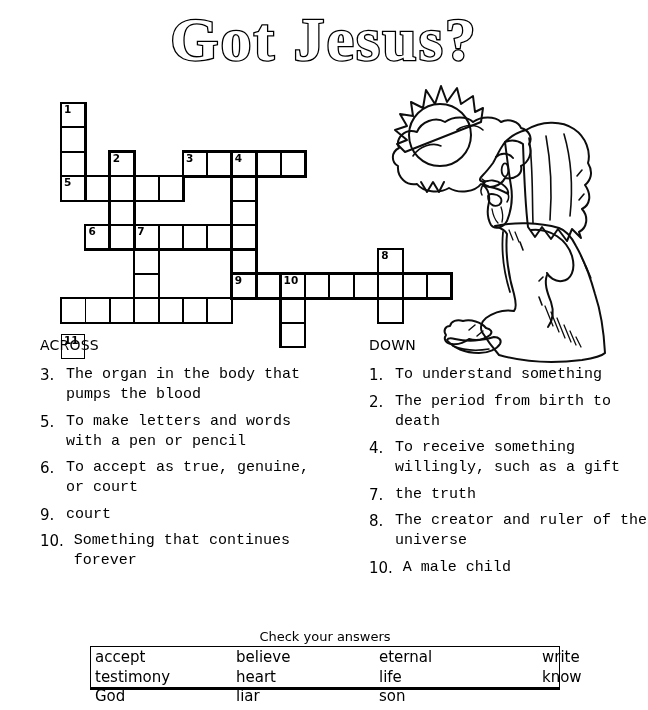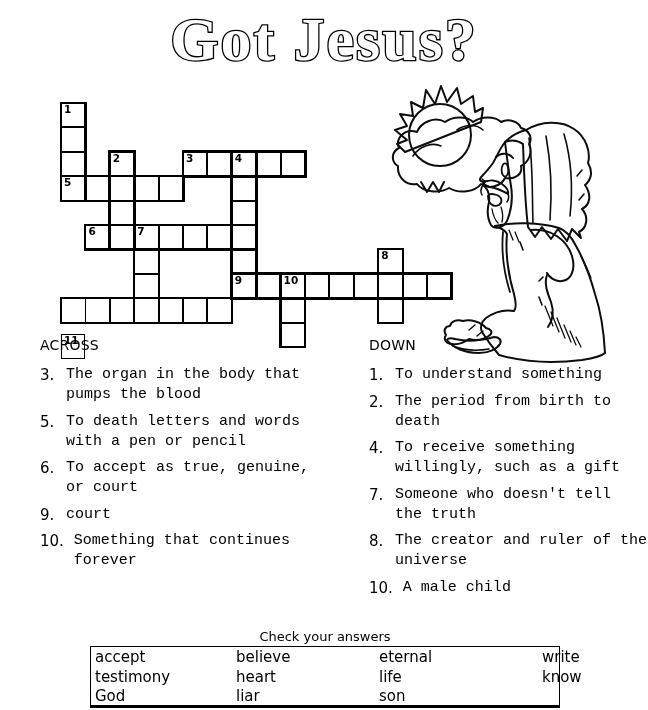--- a/index.html
+++ b/index.html
@@ -37,21 +37,21 @@
   .clue-header{font-size:14px;line-height:17px;margin-bottom:11px;letter-spacing:0.2px;}
   .clue{display:flex;margin-bottom:6.5px;font-size:15px;line-height:20px;}
   .clue-num{flex:0 0 auto;min-width:16px;margin-right:10px;}
   .clue-text div{white-space:nowrap;font-family:Liberation Mono, monospace;}
   
   .answer-caption{
     position:absolute;left:90px;top:629px;width:470px;text-align:center;
     font-size:13px;line-height:16px;
   }
   .answer-box{
-    position:absolute;left:90px;top:646px;width:470px;height:62px;
+    position:absolute;left:90px;top:646px;width:470px;height:44px;
     box-sizing:border-box;border:1.5px solid #000;border-bottom-width:3px;background:#fff;
   }
   .ans-col{position:absolute;top:1px;font-size:15px;line-height:19.5px;}
 </style>
 </head>
 <body>
 
 <svg class="title-svg" viewBox="0 0 648 82">
   <text x="324" y="60" text-anchor="middle" font-family="Liberation Serif, DejaVu Serif, serif" font-size="62" font-weight="bold" letter-spacing="2" fill="#ffffff" stroke="#000000" stroke-width="2.6" paint-order="stroke">Got Jesus?</text>
 </svg>
@@ -182,21 +182,21 @@
       <div class="clue">
         <span class="clue-num">3.</span>
         <div class="clue-text">
           <div>The organ in the body that</div>
           <div>pumps the blood</div>
         </div>
       </div>
       <div class="clue">
         <span class="clue-num">5.</span>
         <div class="clue-text">
-          <div>To death letters and words</div>
+          <div>To make letters and words</div>
           <div>with a pen or pencil</div>
         </div>
       </div>
       <div class="clue">
         <span class="clue-num">6.</span>
         <div class="clue-text">
           <div>To accept as true, genuine,</div>
           <div>or court</div>
         </div>
       </div>
@@ -234,21 +234,20 @@
       <div class="clue">
         <span class="clue-num">4.</span>
         <div class="clue-text">
           <div>To receive something</div>
           <div>willingly, such as a gift</div>
         </div>
       </div>
       <div class="clue">
         <span class="clue-num">7.</span>
         <div class="clue-text">
-          <div>Someone who doesn't tell</div>
           <div>the truth</div>
         </div>
       </div>
       <div class="clue">
         <span class="clue-num">8.</span>
         <div class="clue-text">
           <div>The creator and ruler of the</div>
           <div>universe</div>
         </div>
       </div>

